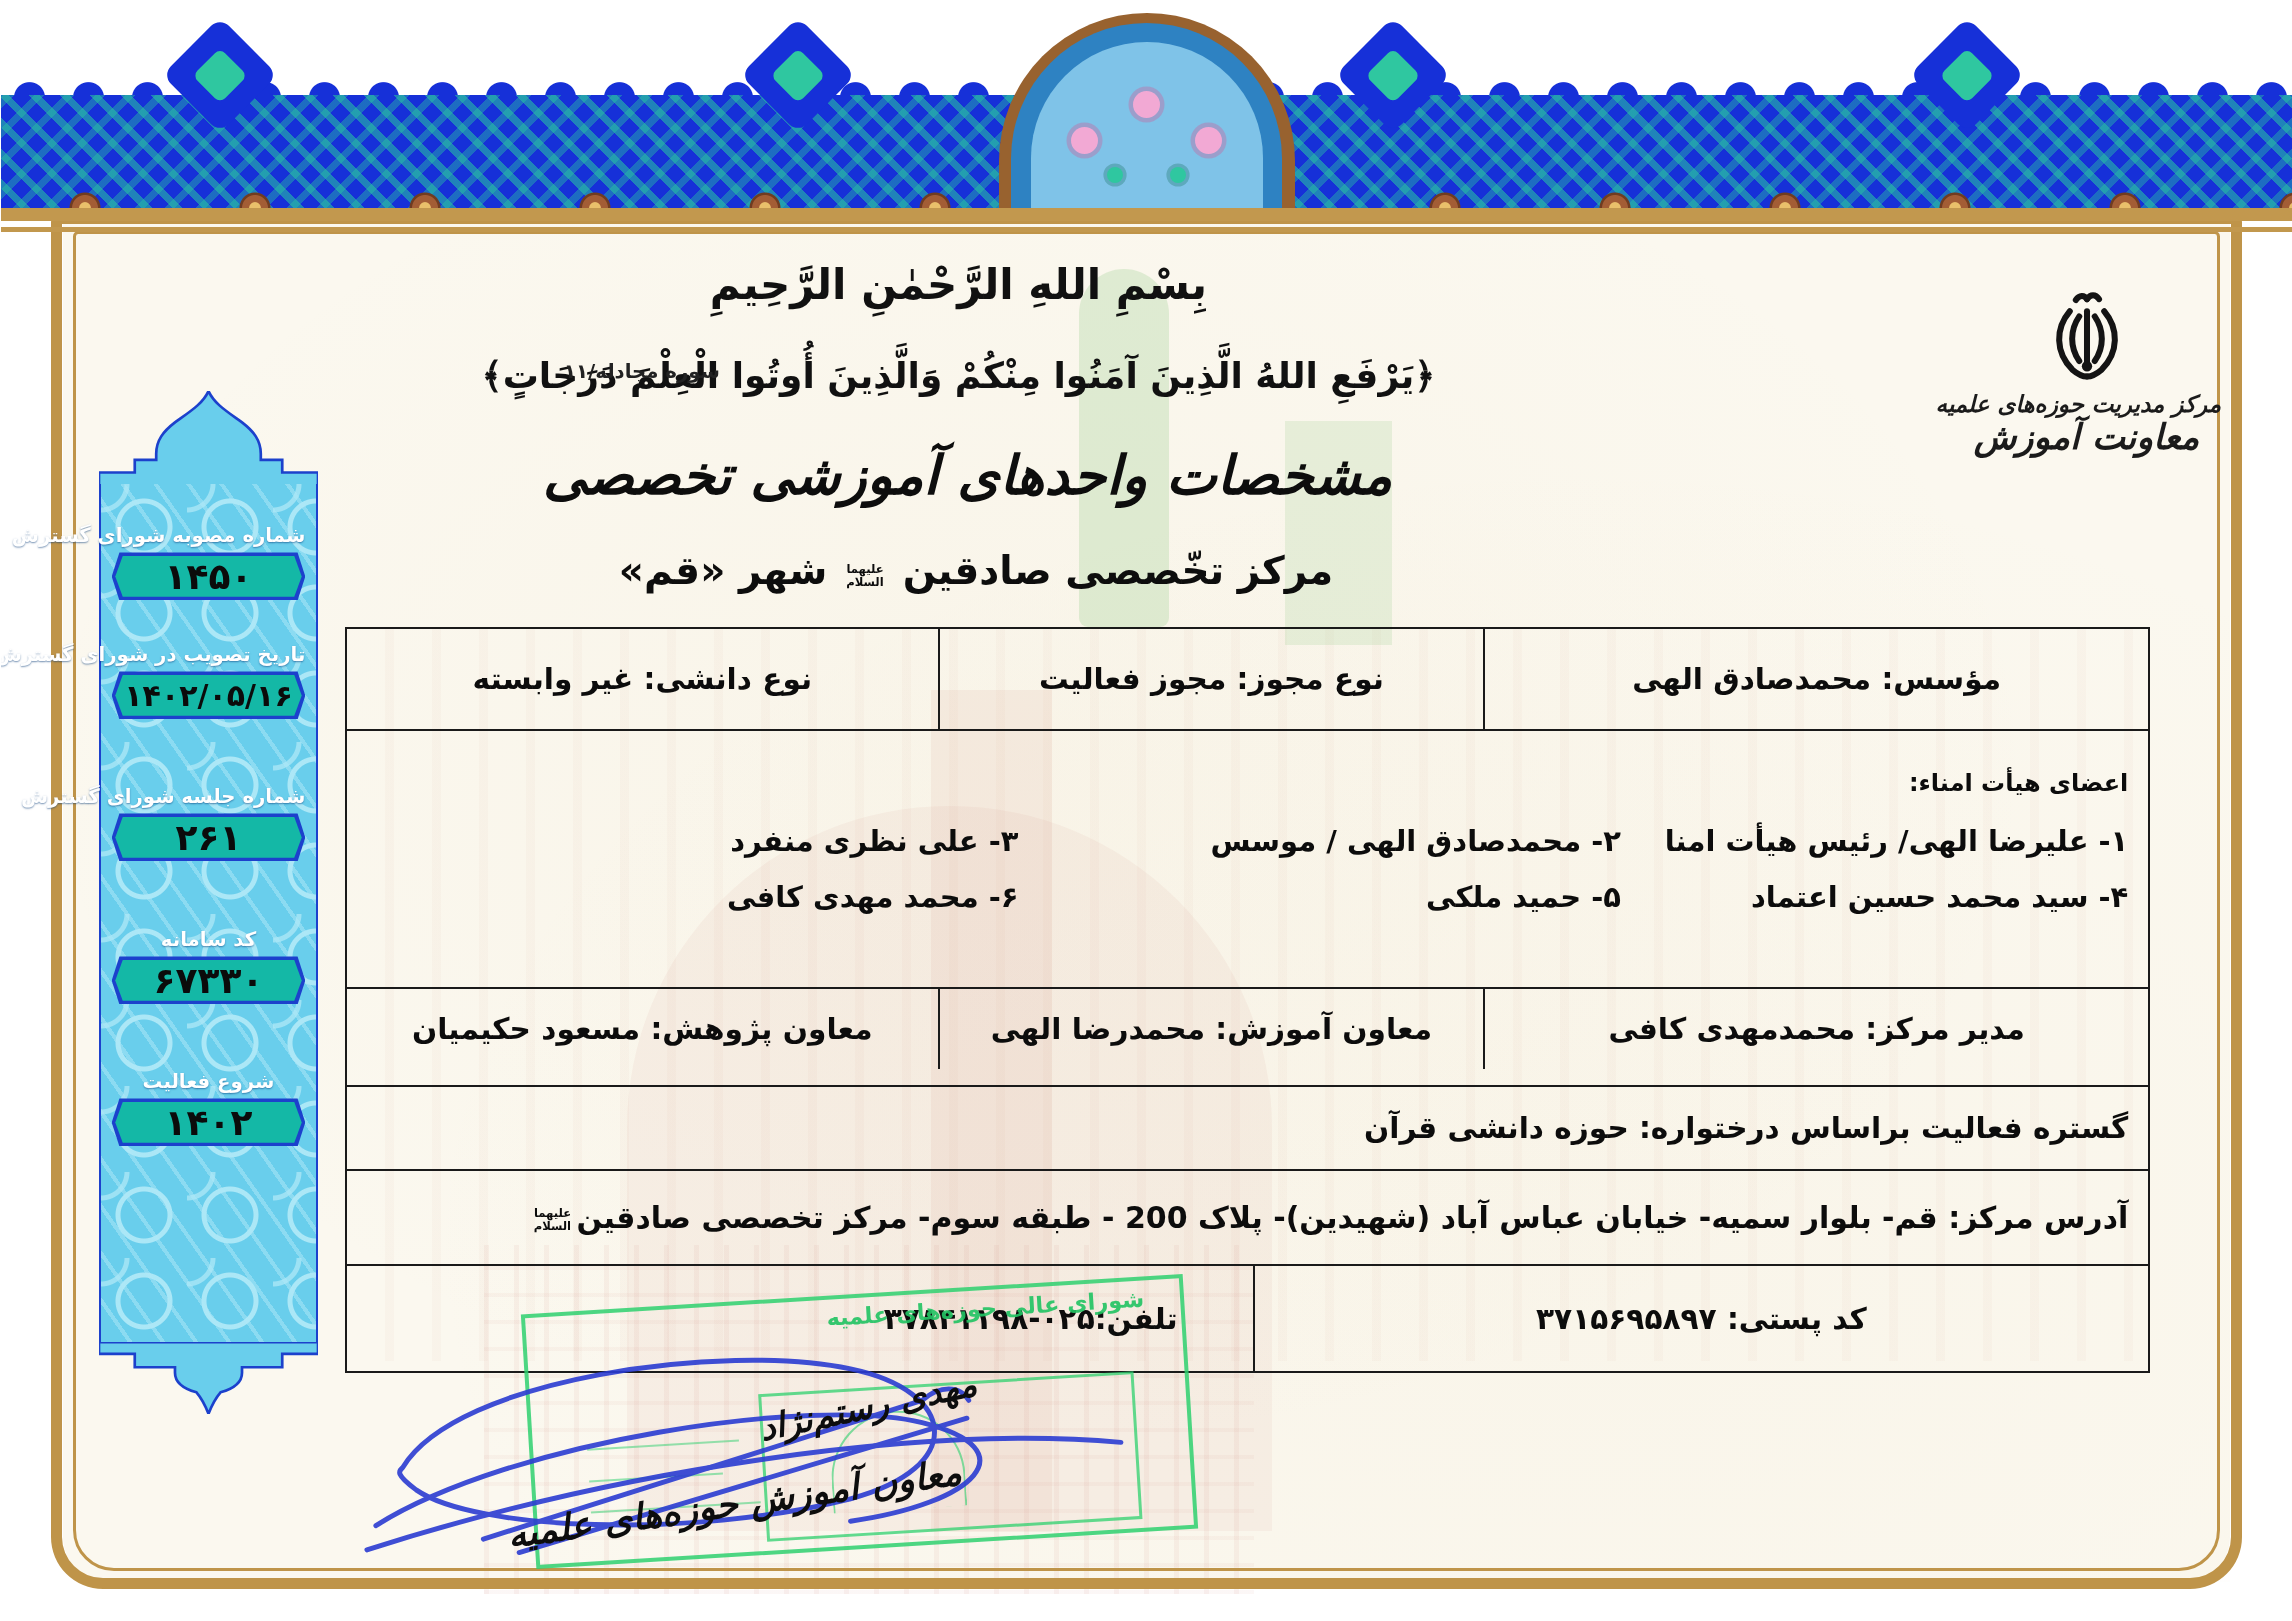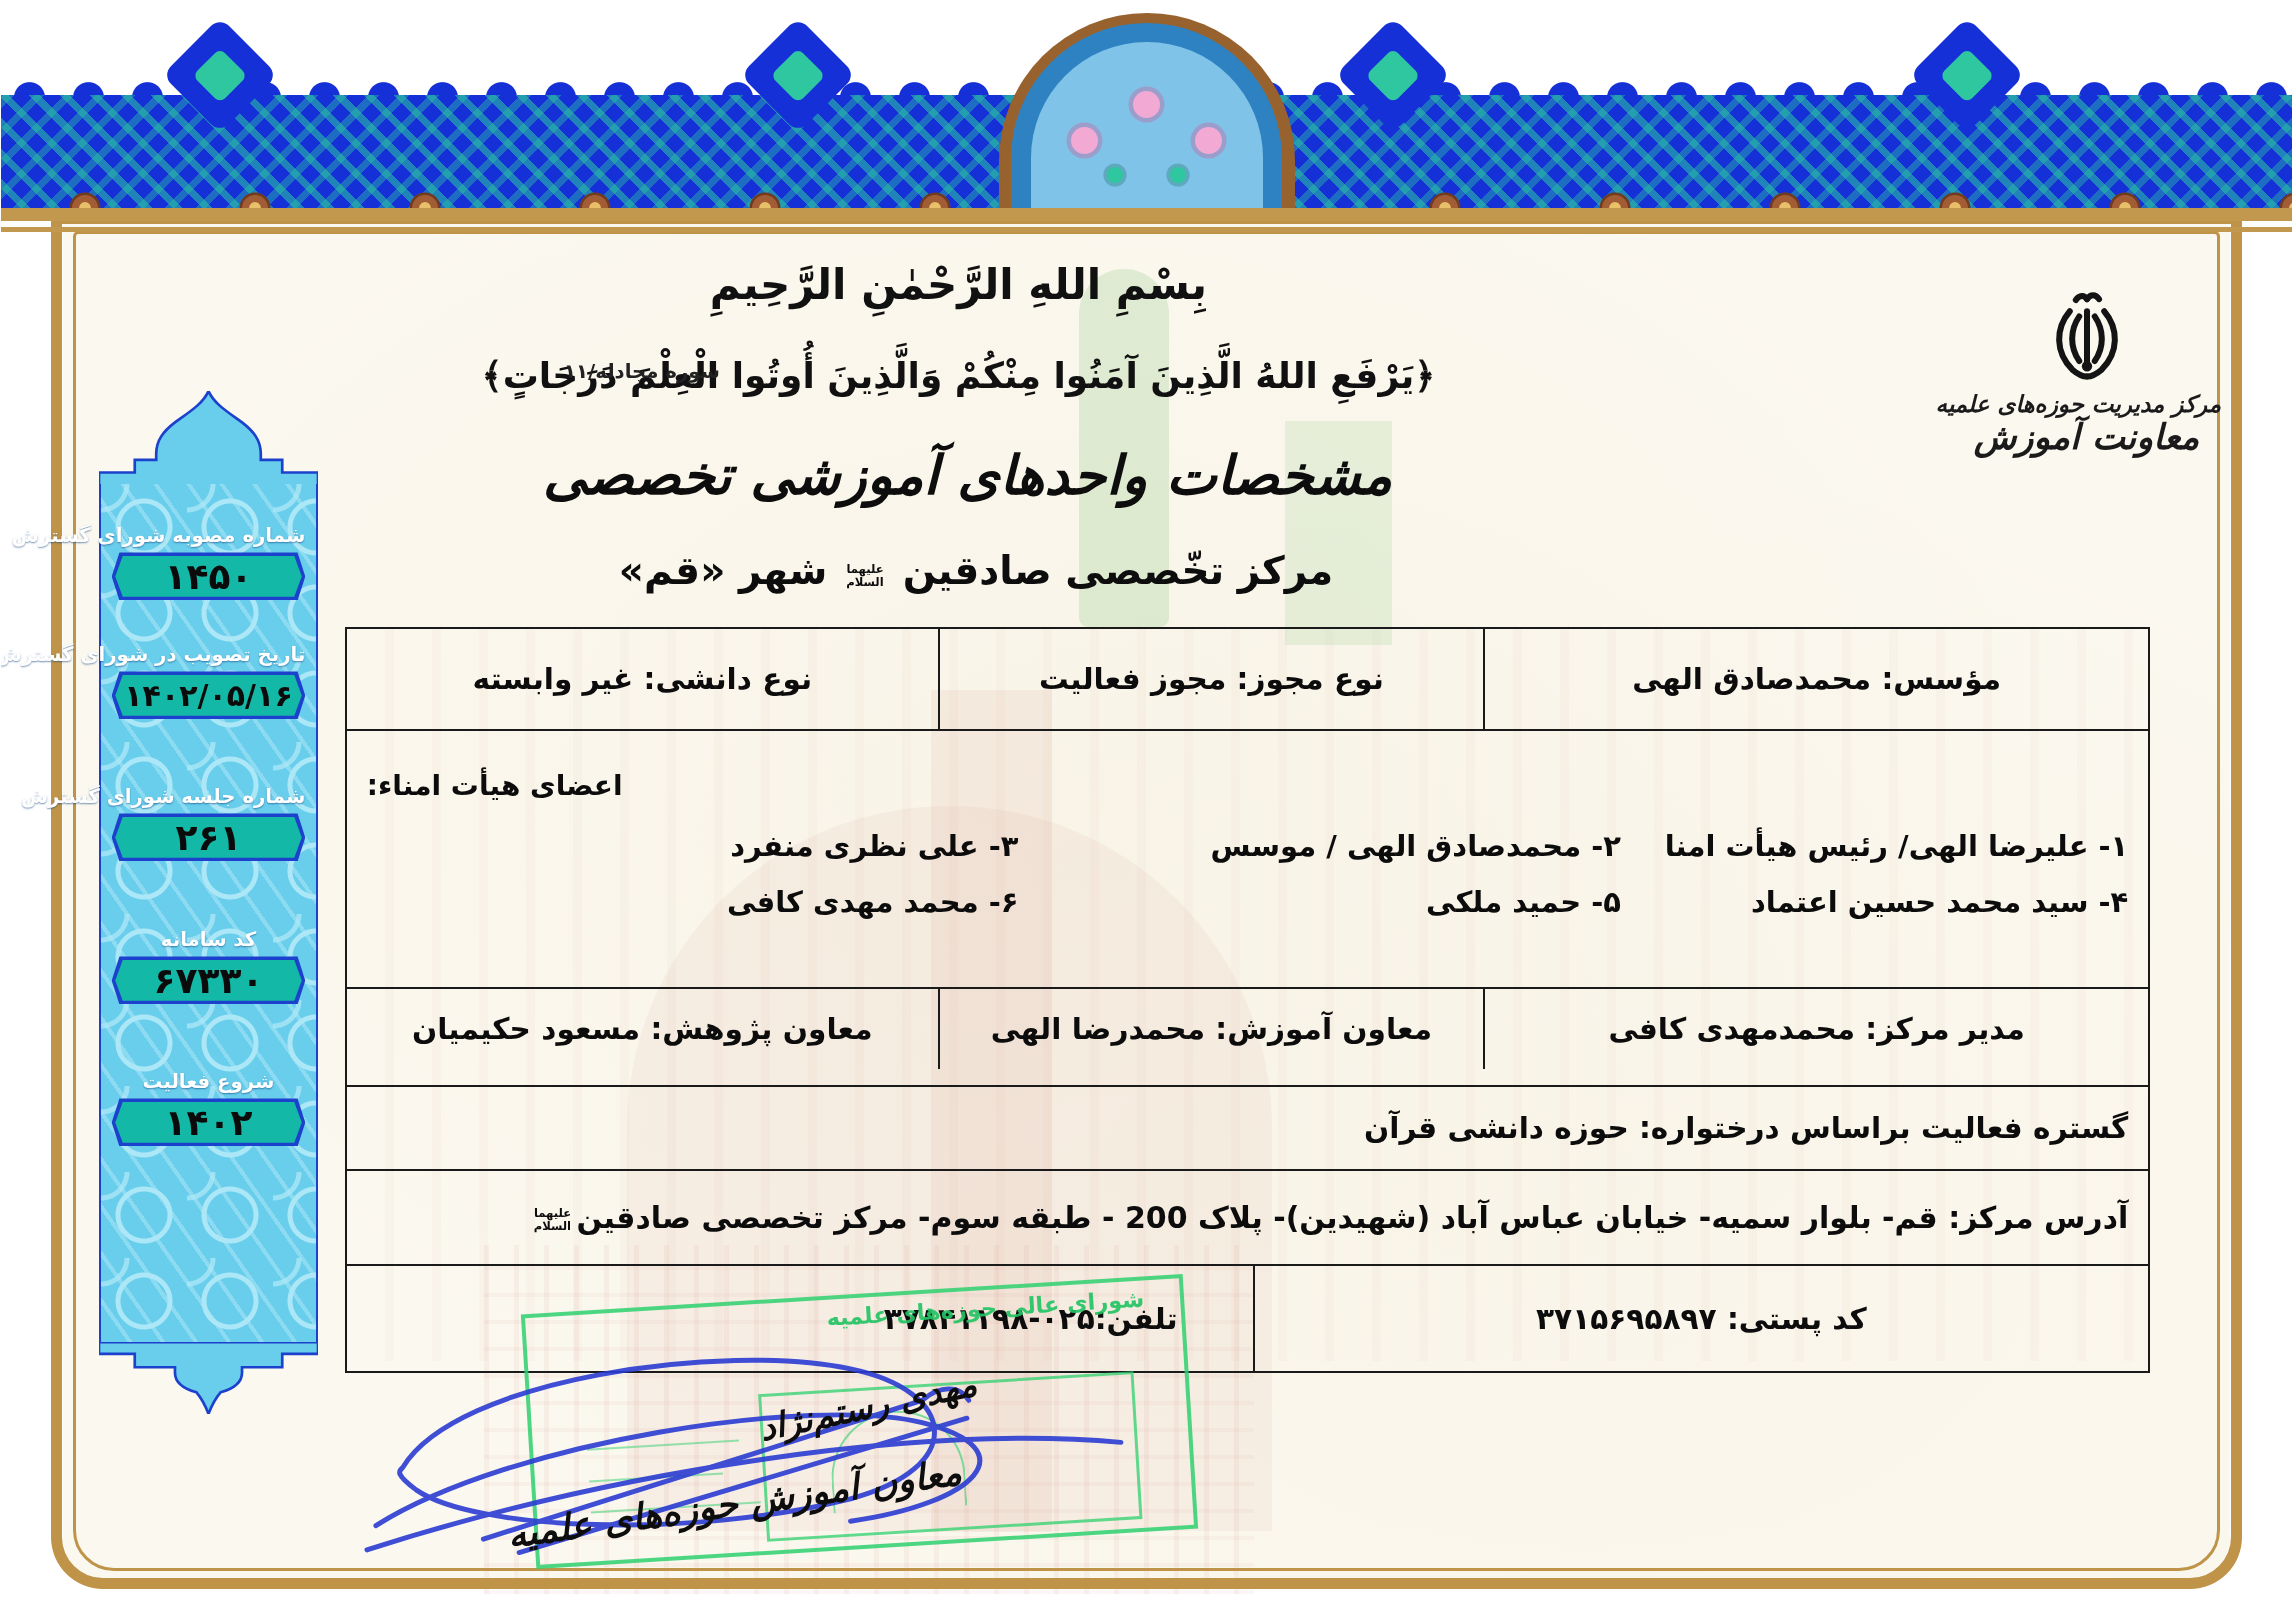--- a/index.html
+++ b/index.html
@@ -92,21 +92,21 @@
   .gridrow{display:grid;grid-template-columns:36.8% 30.3% 32.9%;}
   .row1{height:100px;}
   .row2{height:258px;padding:0 19.7px;}
   .row3{height:82px;}
   .row4{height:84px;margin-top:16px;}
   .row5{height:95px;}
   .row6{height:107px;display:grid;grid-template-columns:49.6% 50.4%;}
   .cell{display:flex;align-items:center;justify-content:center;font-weight:bold;font-size:29.6px;text-align:center;padding:0 7.2px;}
   .gridrow > .cell:not(:first-child){border-inline-start:2.2px solid #1a1a1a;}
   .row6 > .cell:not(:first-child){border-inline-start:2.2px solid #1a1a1a;}
-  .tr-head{margin-top:38px;font-size:28px;font-weight:bold;text-align:left;}
+  .tr-head{margin-top:38px;font-size:24px;font-weight:bold;text-align:right;}
   .tr-grid{display:grid;grid-template-columns:28.8% 34.2% 37%;margin-top:27px;row-gap:21.5px;}
   .tr-cell{font-size:29px;font-weight:bold;text-align:start;padding-inline-end:9px;white-space:nowrap;}
   .cell-full{height:100%;display:flex;align-items:center;justify-content:flex-start;font-weight:bold;font-size:29.6px;padding:0 19.7px;}
   .row5 .cell-full{font-size:30px;}
   .cell-phone{justify-content:flex-start;padding-inline-start:75px;}
 
   
   .stampwrap{position:absolute;inset:0;z-index:6;pointer-events:none;}
   .stamp{position:absolute;left:528px;top:1294px;width:663px;height:255px;border:4.5px solid rgba(46,208,110,.85);transform:rotate(-3.5deg);}
   .stamp-text{padding:5.4px 36px 0 0;text-align:start;font-size:22.4px;font-weight:bold;color:rgba(36,195,100,.92);}

